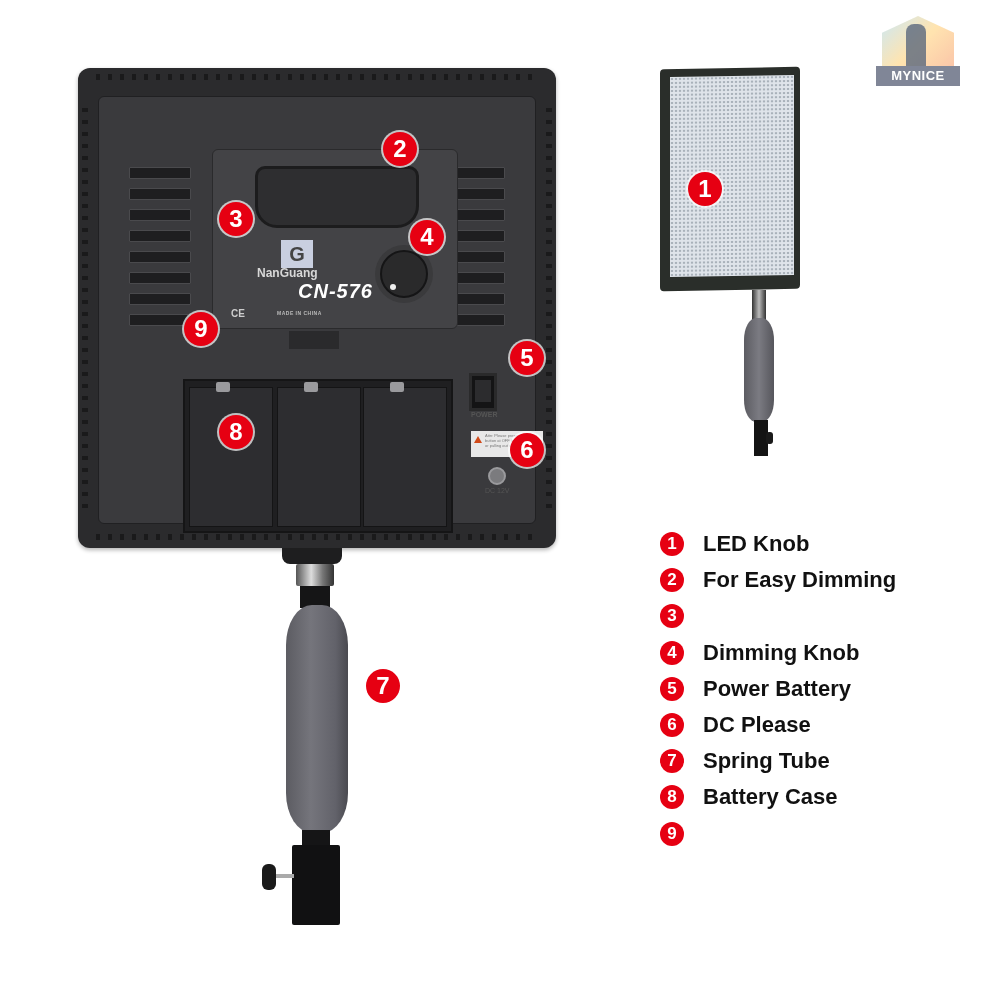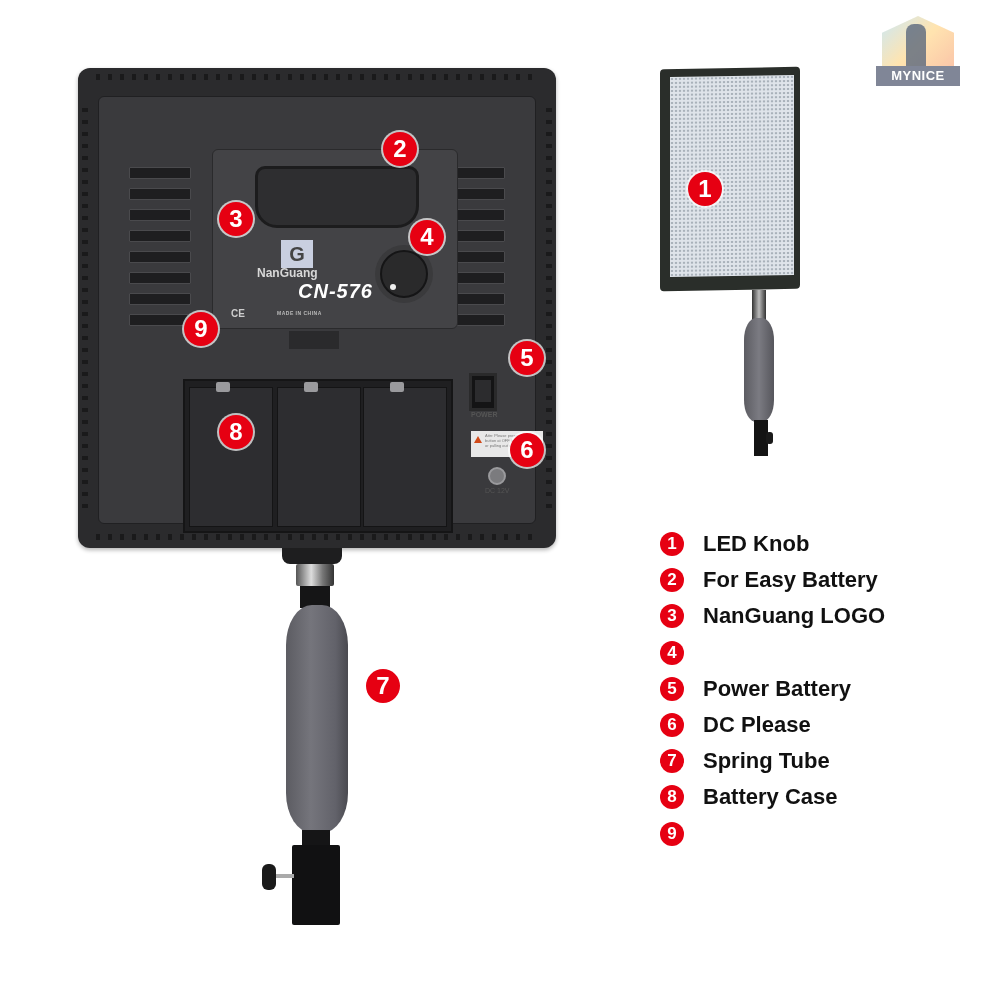--- a/index.html
+++ b/index.html
@@ -167,28 +167,28 @@
 <div class="badge" style="left:219px;top:415px">8</div>
 <div class="badge" style="left:184px;top:312px">9</div>
 
 <div class="legend">
   <div class="legend-item">
       <span class="legend-num">1</span>
       <span class="legend-label">LED Knob</span>
     </div>
   <div class="legend-item">
       <span class="legend-num">2</span>
-      <span class="legend-label">For Easy Battery</span>
+      <span class="legend-label">For Easy Dimming</span>
     </div>
   <div class="legend-item">
       <span class="legend-num">3</span>
-      <span class="legend-label">NanGuang LOGO</span>
     </div>
   <div class="legend-item">
       <span class="legend-num">4</span>
+      <span class="legend-label">Dimming Knob</span>
     </div>
   <div class="legend-item">
       <span class="legend-num">5</span>
       <span class="legend-label">Power Battery</span>
     </div>
   <div class="legend-item">
       <span class="legend-num">6</span>
       <span class="legend-label">DC Please</span>
     </div>
   <div class="legend-item">

